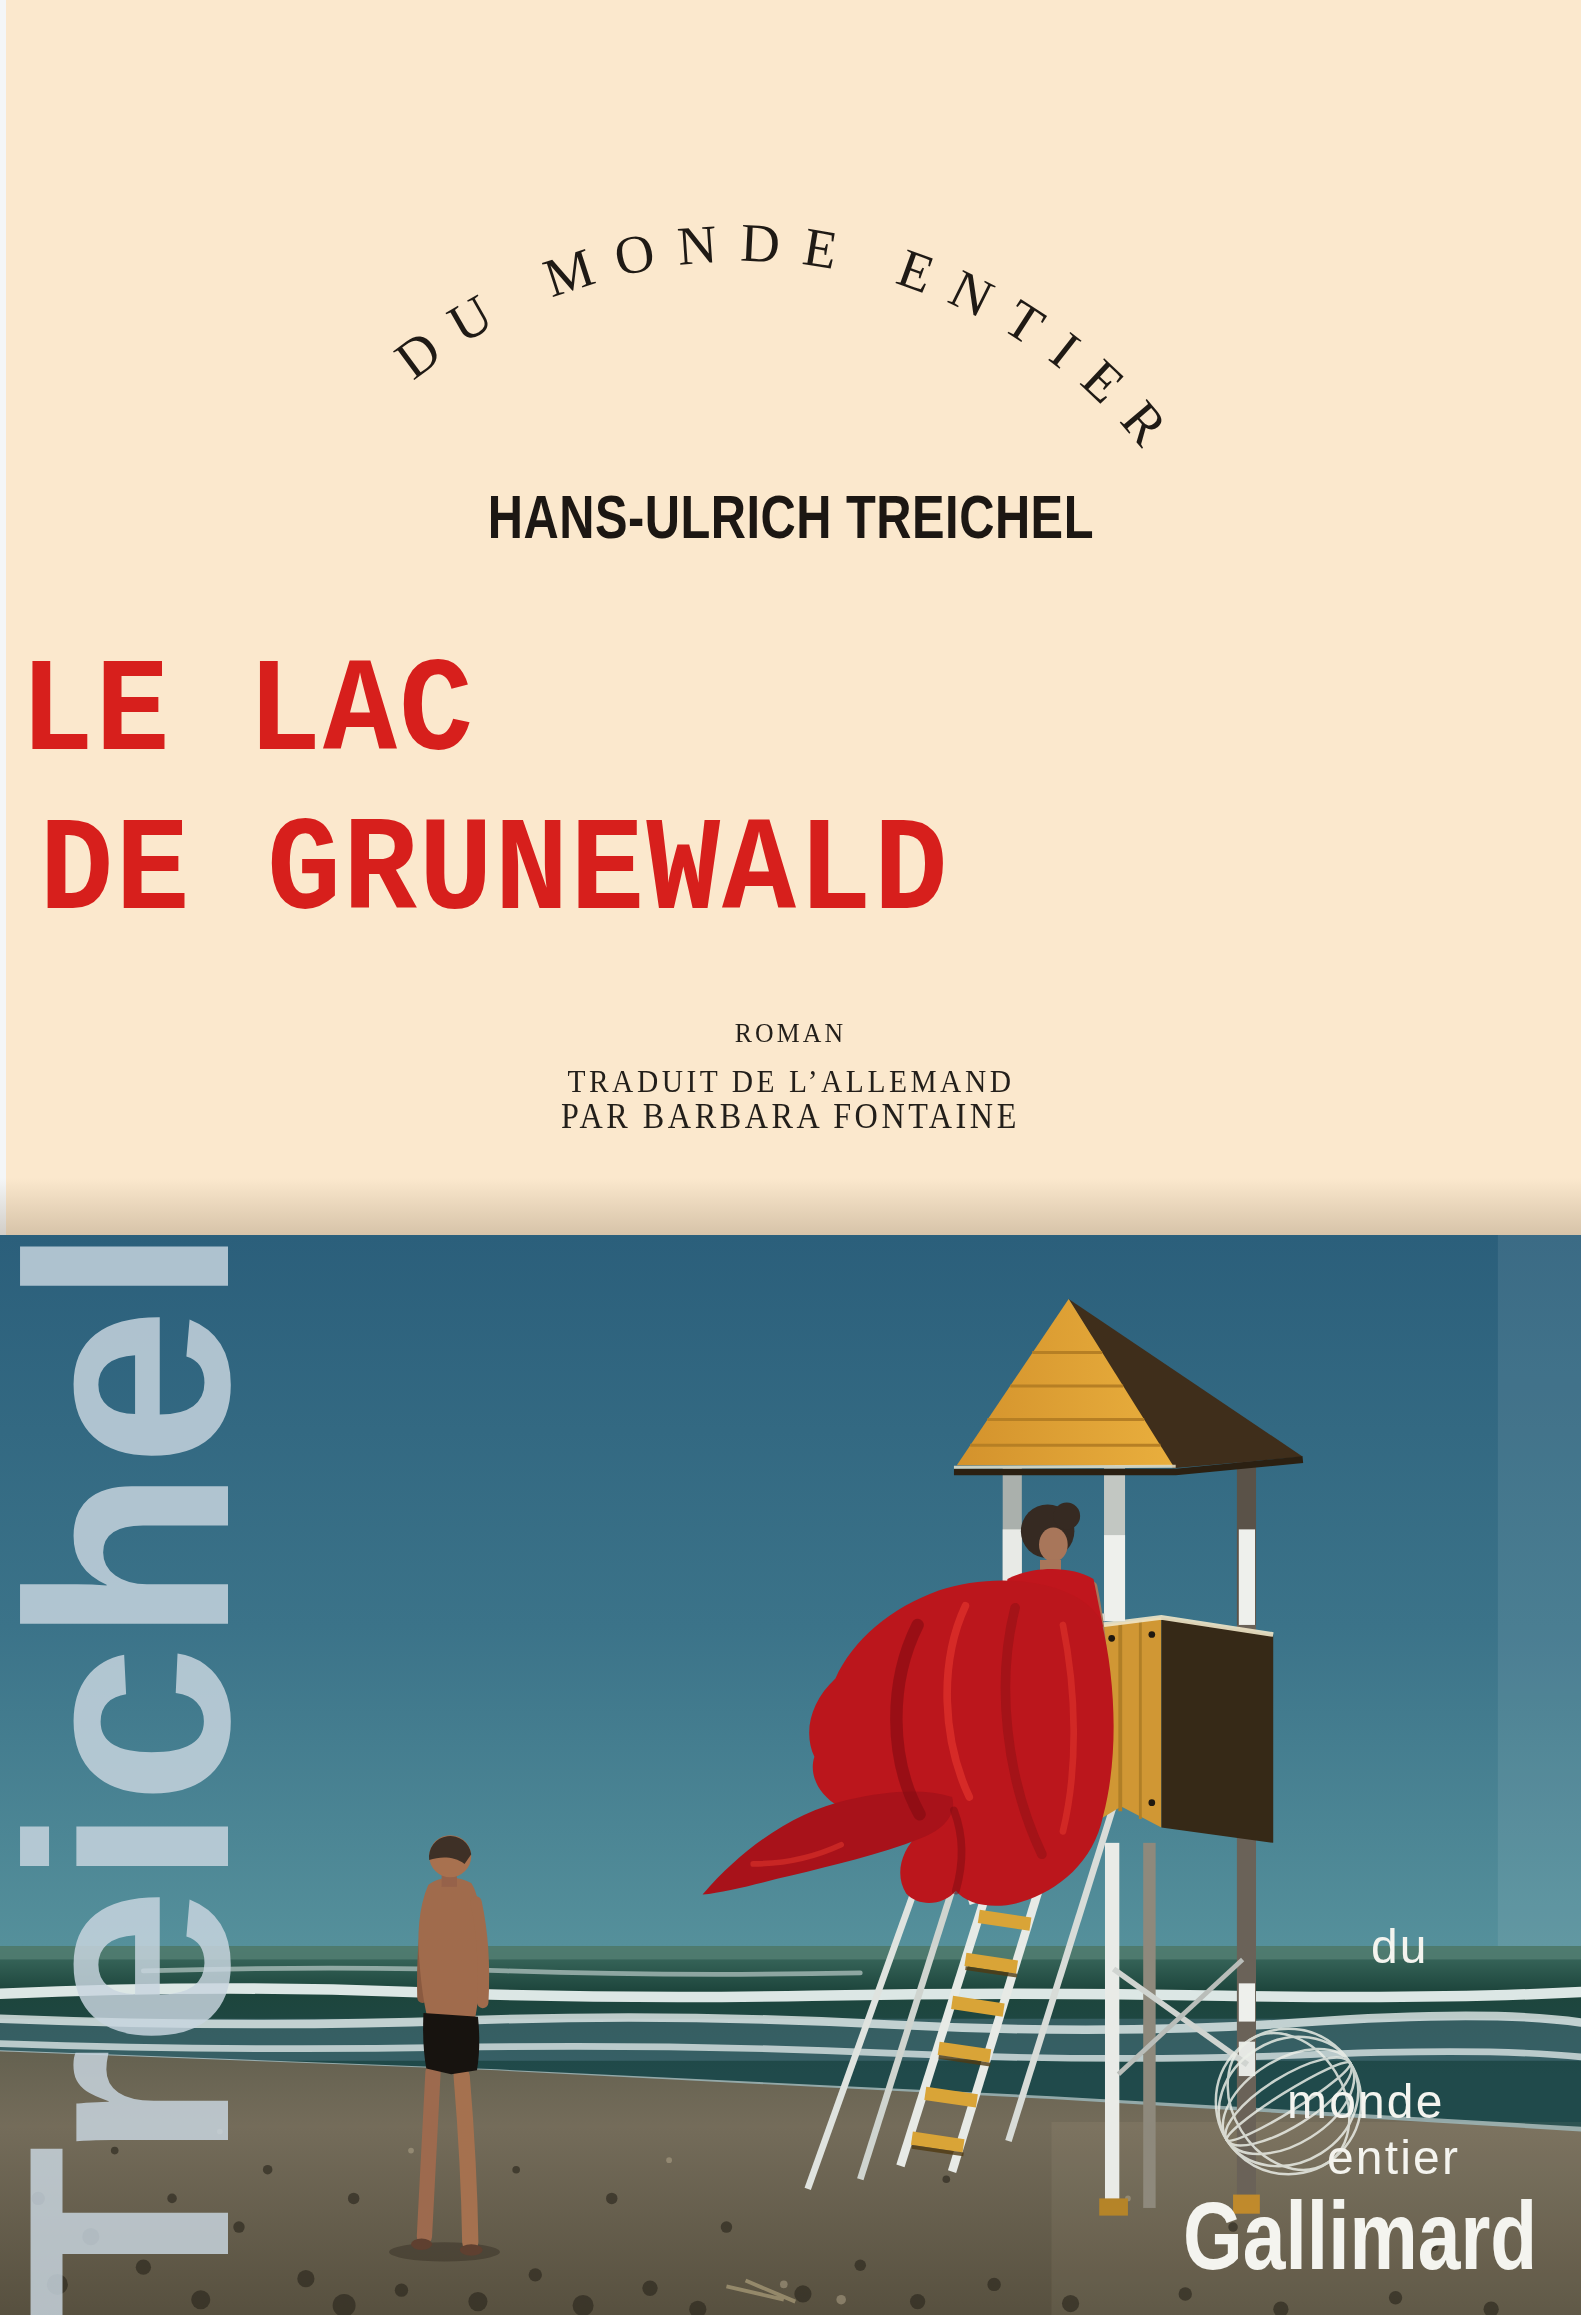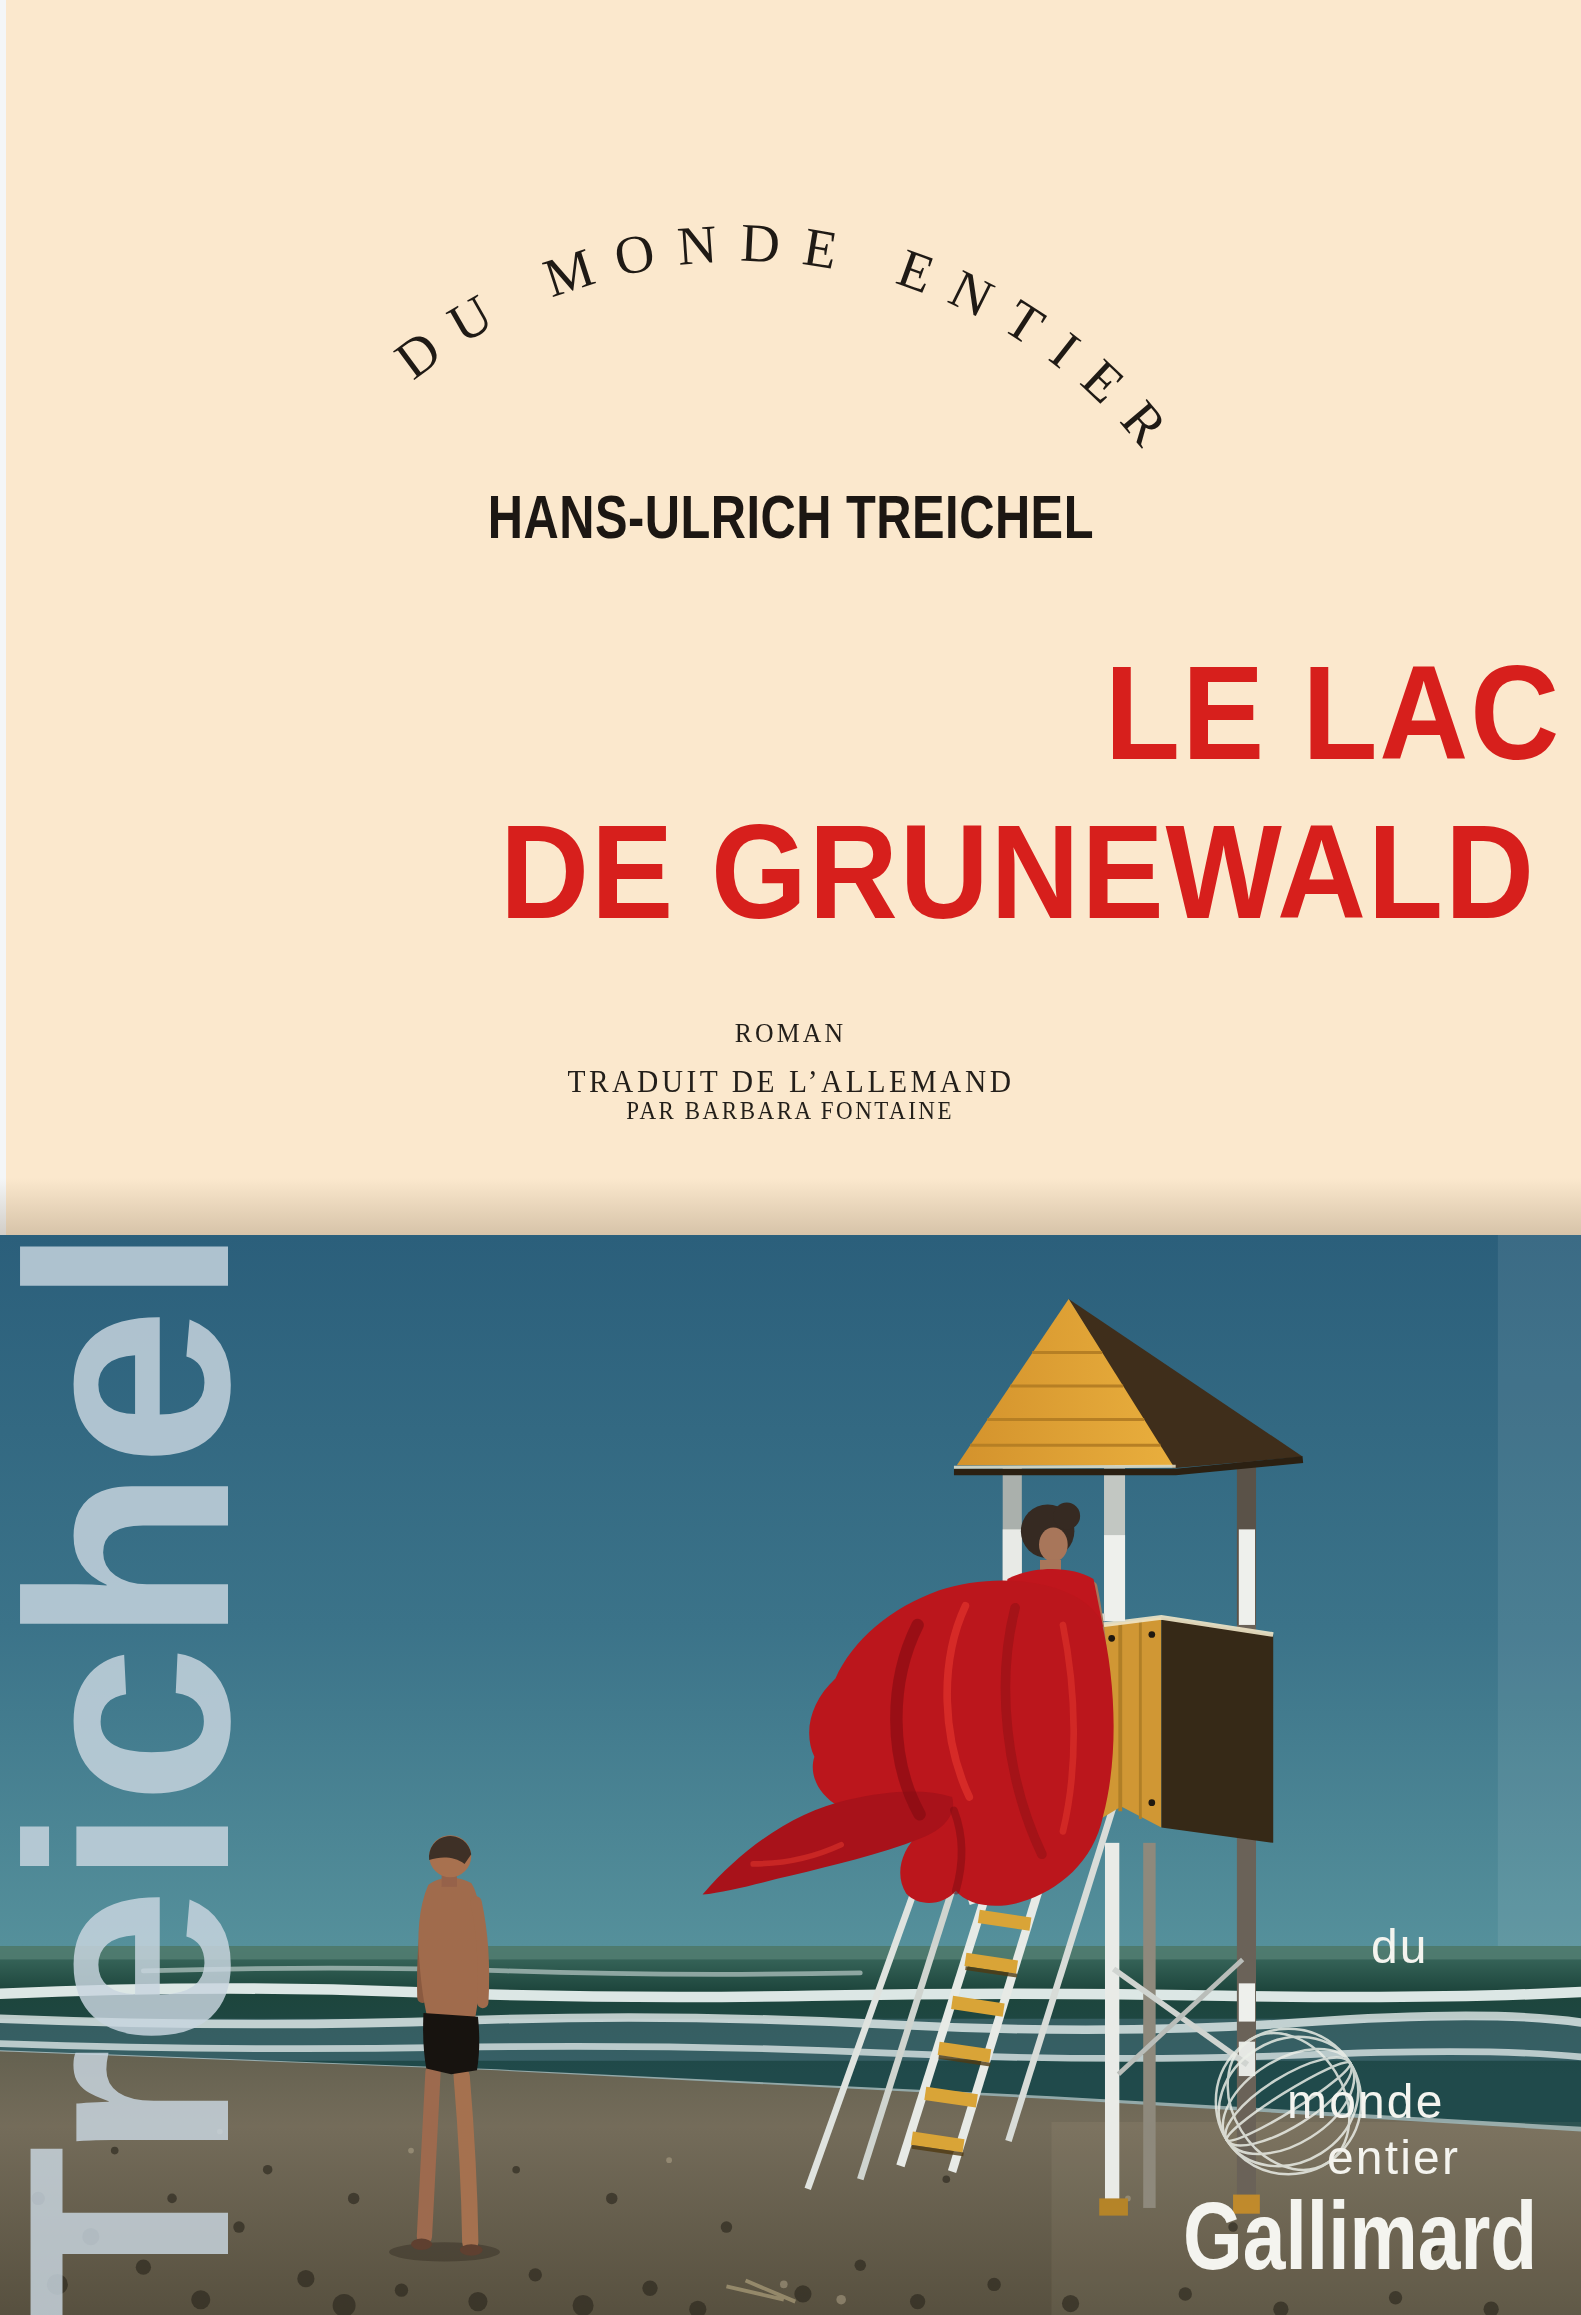--- a/index.html
+++ b/index.html
@@ -12,31 +12,31 @@
   .edge-sliver{position:absolute;left:0;top:0;width:5.7px;height:1235px;background:#f4f6f7;}
   .cream-shadow{position:absolute;left:0;top:1178px;width:1581px;height:57px;
                 background:linear-gradient(to bottom,rgba(150,125,95,0) 0%,rgba(120,100,75,.28) 100%);}
   .arc-svg{position:absolute;left:0;top:0;width:1581px;height:784px;}
   .arc-svg text{font-family:"Liberation Serif",serif;font-size:57px;
                 letter-spacing:.40em;word-spacing:.08em;fill:#1f1a15;}
   .author-line{position:absolute;left:0;right:0;top:482px;text-align:center;
                color:var(--text-black,#1c1713);}
   .author-line span{display:inline-block;transform:scaleX(.80);transform-origin:center;
                font-weight:bold;font-size:61px;letter-spacing:.01em;white-space:nowrap;}
-  .title-line{position:absolute;left:0;right:0;text-align:right;color:var(--title-red,#d71f1c);
-              font-family:Liberation Sans, sans-serif;margin-left:27px;}
+  .title-line{position:absolute;left:0;right:0;text-align:left;color:var(--title-red,#d71f1c);
+              font-family:Liberation Mono, monospace;}
   .title-line span{display:inline-block;transform:scaleX(.92);transform-origin:center;
               font-weight:bold;font-size:134px;line-height:1;letter-spacing:.015em;white-space:nowrap;}
   .title-1{top:646px;} .title-2{top:805px;}
   .credit{position:absolute;left:0;right:0;text-align:center;color:#231f1a;
           font-family:"Liberation Serif",serif;white-space:nowrap;}
   .credit span{display:inline-block;transform:scaleX(.92);transform-origin:center;}
   .genre{top:1017px;font-size:28px;letter-spacing:.12em;}
   .trad-1{top:1063px;font-size:32px;letter-spacing:.12em;}
-  .trad-2{top:1097px;font-size:25px;letter-spacing:.11em;}
+  .trad-2{top:1097px;font-size:35px;letter-spacing:.11em;}
   
   .photo-svg{position:absolute;left:0;top:1235px;width:1581px;height:1080px;display:block;}
   
   .spine-author{position:absolute;left:-15.3px;top:2321px;
                 transform:rotate(-90deg);transform-origin:0 0;
                 font-size:287px;font-weight:bold;line-height:1;letter-spacing:.005em;
                 color:var(--spine-overlay,#c9d6e0);opacity:.83;white-space:nowrap;}
   .logo-block{position:absolute;left:0;top:0;color:var(--logo-white,#f4f4ef);}
   .globe{position:absolute;left:1212px;top:2025px;width:153px;height:153px;opacity:.92;}
   .cl-line{position:absolute;font-size:48px;letter-spacing:.045em;font-weight:normal;

